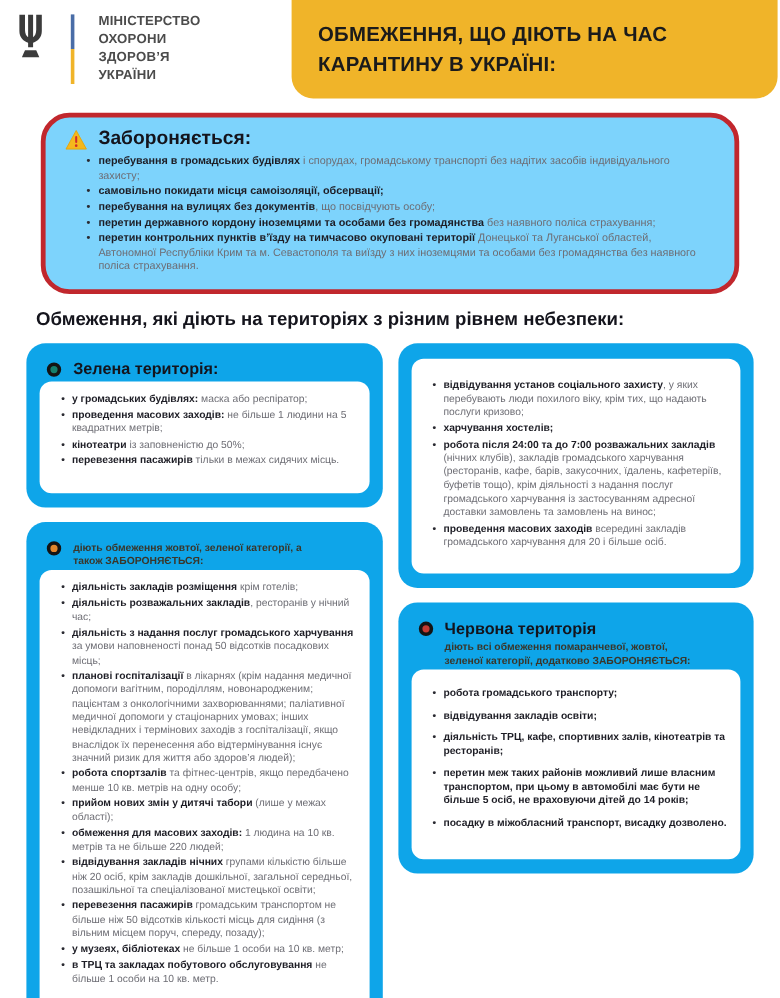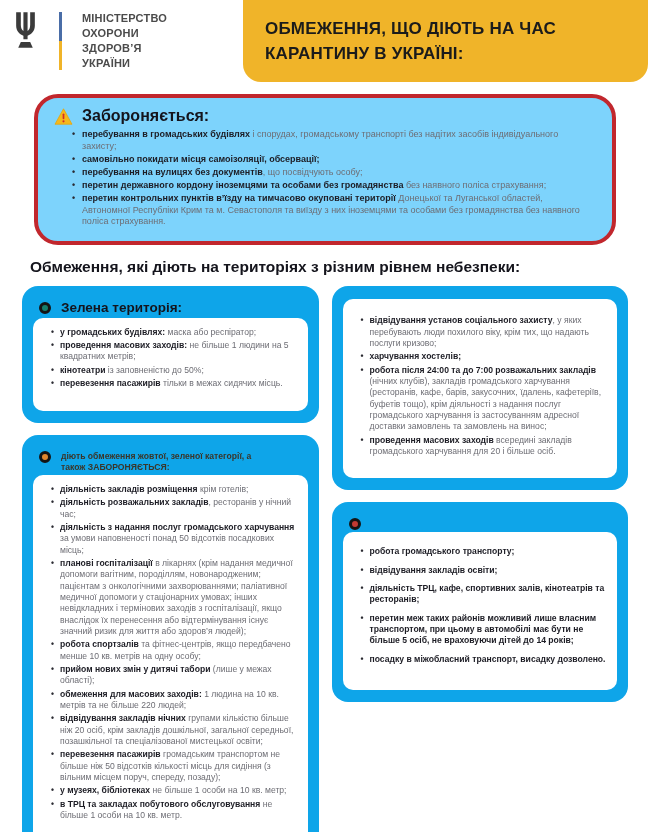--- a/index.html
+++ b/index.html
@@ -175,20 +175,24 @@
             <li><b>робота після 24:00 та до 7:00 розважальних закладів</b><span> (нічних клубів), закладів громадського харчування (ресторанів, кафе, барів, закусочних, їдалень, кафетеріїв, буфетів тощо), крім діяльності з надання послуг громадського харчування із застосуванням адресної доставки замовлень та замовлень на винос;</span></li>
 
             <li><b>проведення масових заходів</b><span> всередині закладів громадського харчування для 20 і більше осіб.</span></li>
           </ul>
       </div>
     </div>
 
     <div class="card card-red">
       <div class="card-head">
         <span class="dot" style="background-color: rgb(194, 58, 50);"></span>
+        <div>
+          <div class="card-title">Червона територія</div>
+          <div class="card-sub">діють всі обмеження помаранчевої, жовтої, зеленої категорії, додатково ЗАБОРОНЯЄТЬСЯ:</div>
+        </div>
       </div>
       <div class="card-body">
         <ul class="c-items">
 
             <li><b>робота громадського транспорту;</b><span></span></li>
 
             <li><b>відвідування закладів освіти;</b><span></span></li>
 
             <li><b>діяльність ТРЦ, кафе, спортивних залів, кінотеатрів та ресторанів;</b><span></span></li>
 

